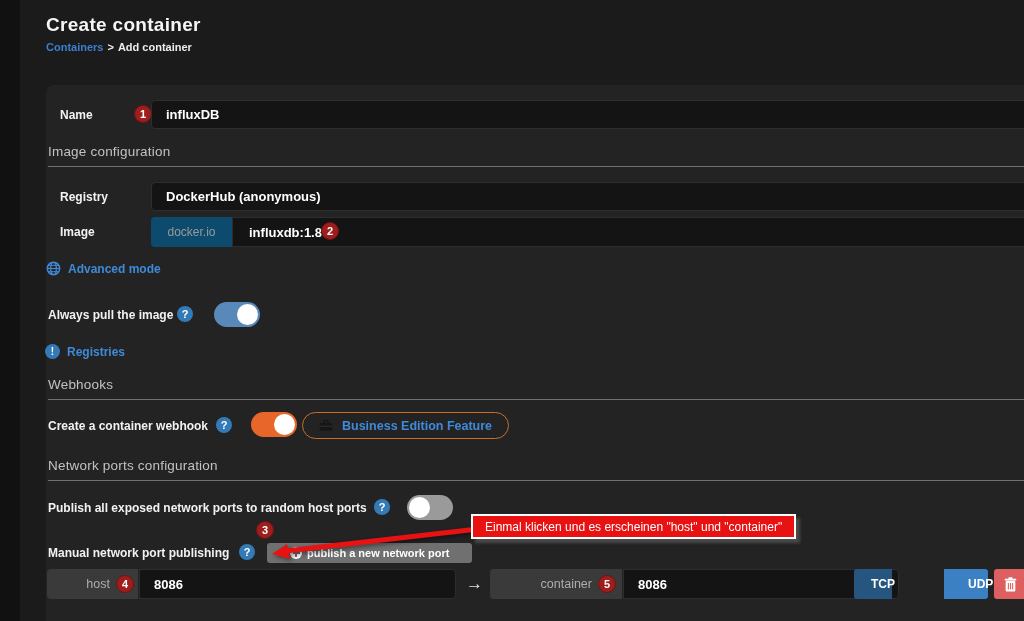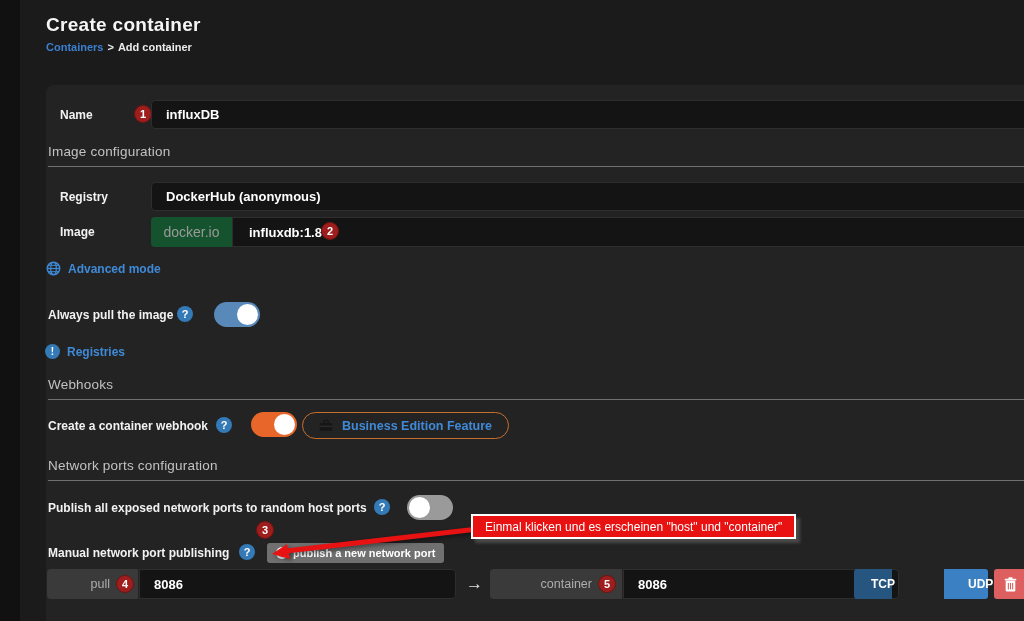--- a/index.html
+++ b/index.html
@@ -38,21 +38,21 @@
     width:16px; height:16px; border-radius:50%; background:#337ab7; color:#fff;
     font-size:11px; font-weight:700; display:flex; align-items:center; justify-content:center;
   }
   .info-icon { width:15px; height:15px; font-size:10px; }
 
   .addon {
     background:#3a3a3a; border-radius:4px 0 0 4px; color:#adadad; font-size:12.5px;
     display:flex; align-items:center; justify-content:flex-end; gap:6px; padding-right:8px;
   }
   .prefix-addon {
-    background:#14532d; border-radius:4px 0 0 4px; color:#9a9a9a; font-size:14px;
+    background:#0c4a6e; border-radius:4px 0 0 4px; color:#9a9a9a; font-size:12px;
     display:flex; align-items:center; justify-content:center;
   }
 
   .toggle { width:46px; height:25px; border-radius:13px; cursor:pointer; }
   .toggle .knob { position:absolute; top:2px; width:21px; height:21px; border-radius:50%; background:#fff; }
   .toggle.on .knob { right:2px; }
   .toggle.off .knob { left:2px; }
   .t-blue { background:#5989b8; }
   .t-orange { background:#e8662a; }
   .t-gray { background:#9a9a9a; }
@@ -62,21 +62,21 @@
 
   .info-line { display:flex; align-items:center; gap:7px; white-space:nowrap; font-size:12px; color:#bfbfbf; }
   .info-line .reg-link { color:#3f8ad8; font-weight:700; cursor:pointer; }
 
   .be-pill {
     border:1px solid #c96f2e; border-radius:14px; height:27px; padding:12px 16px;
     display:flex; align-items:center; gap:9px; color:#3f8ad8; font-size:12.5px; font-weight:700; cursor:pointer;
   }
 
   .gray-btn {
-    background:#707070; border:none; border-radius:3px; height:20px; padding:0 9px;
+    background:#707070; border:none; border-radius:3px; height:20px; padding:0 23px;
     color:#fff; font-family:"Liberation Sans", sans-serif; font-size:11px; font-weight:700;
     display:flex; align-items:center; gap:5px; cursor:pointer;
   }
   .plus-circle { width:12px; height:12px; border-radius:50%; background:#fff; position:relative; }
   .plus-circle::before, .plus-circle::after { content:""; position:absolute; background:#707070; }
   .plus-circle::before { left:5px; top:2.5px; width:2px; height:7px; }
   .plus-circle::after { left:2.5px; top:5px; width:7px; height:2px; }
 
   .proto-btn {
     height:30px; border:none; color:#fff; font-family:"Liberation Sans", sans-serif;
@@ -171,21 +171,21 @@
 
   <div class="abs toggle-label" style="left:28px; top:546px;">Manual network port publishing</div>
   <div class="abs help-icon" style="left:219px; top:544px;">?</div>
   <div class="abs num-badge" style="left:236px; top:521px;">3</div>
   <button class="abs gray-btn" style="left:247px; top:543px;">
     <span class="plus-circle"></span>
     <span>publish a new network port</span>
   </button>
 
   <div class="abs addon" style="left:27px; top:569px; width:91px; height:30px;">
-    <span>pull</span>
+    <span>host</span>
     <span class="num-badge" style="margin-right:-4px;">4</span>
   </div>
   <input class="abs input" style="left: 119px; top: 569px; width: 317px; height: 30px; border-radius: 0px 4px 4px 0px;" value="8086">
   <div class="abs map-arrow" style="left:446px; top:574px;">→</div>
   <div class="abs addon" style="left:470px; top:569px; width:132px; height:30px;">
     <span>container</span>
     <span class="num-badge" style="margin-right:-2px;">5</span>
   </div>
   <input class="abs input" style="left: 603px; top: 569px; width: 276px; height: 30px; border-radius: 0px 4px 4px 0px;" value="8086">
   <button class="abs proto-btn tcp" style="left:834px; top:569px;padding-left:17px;">TCP</button>

